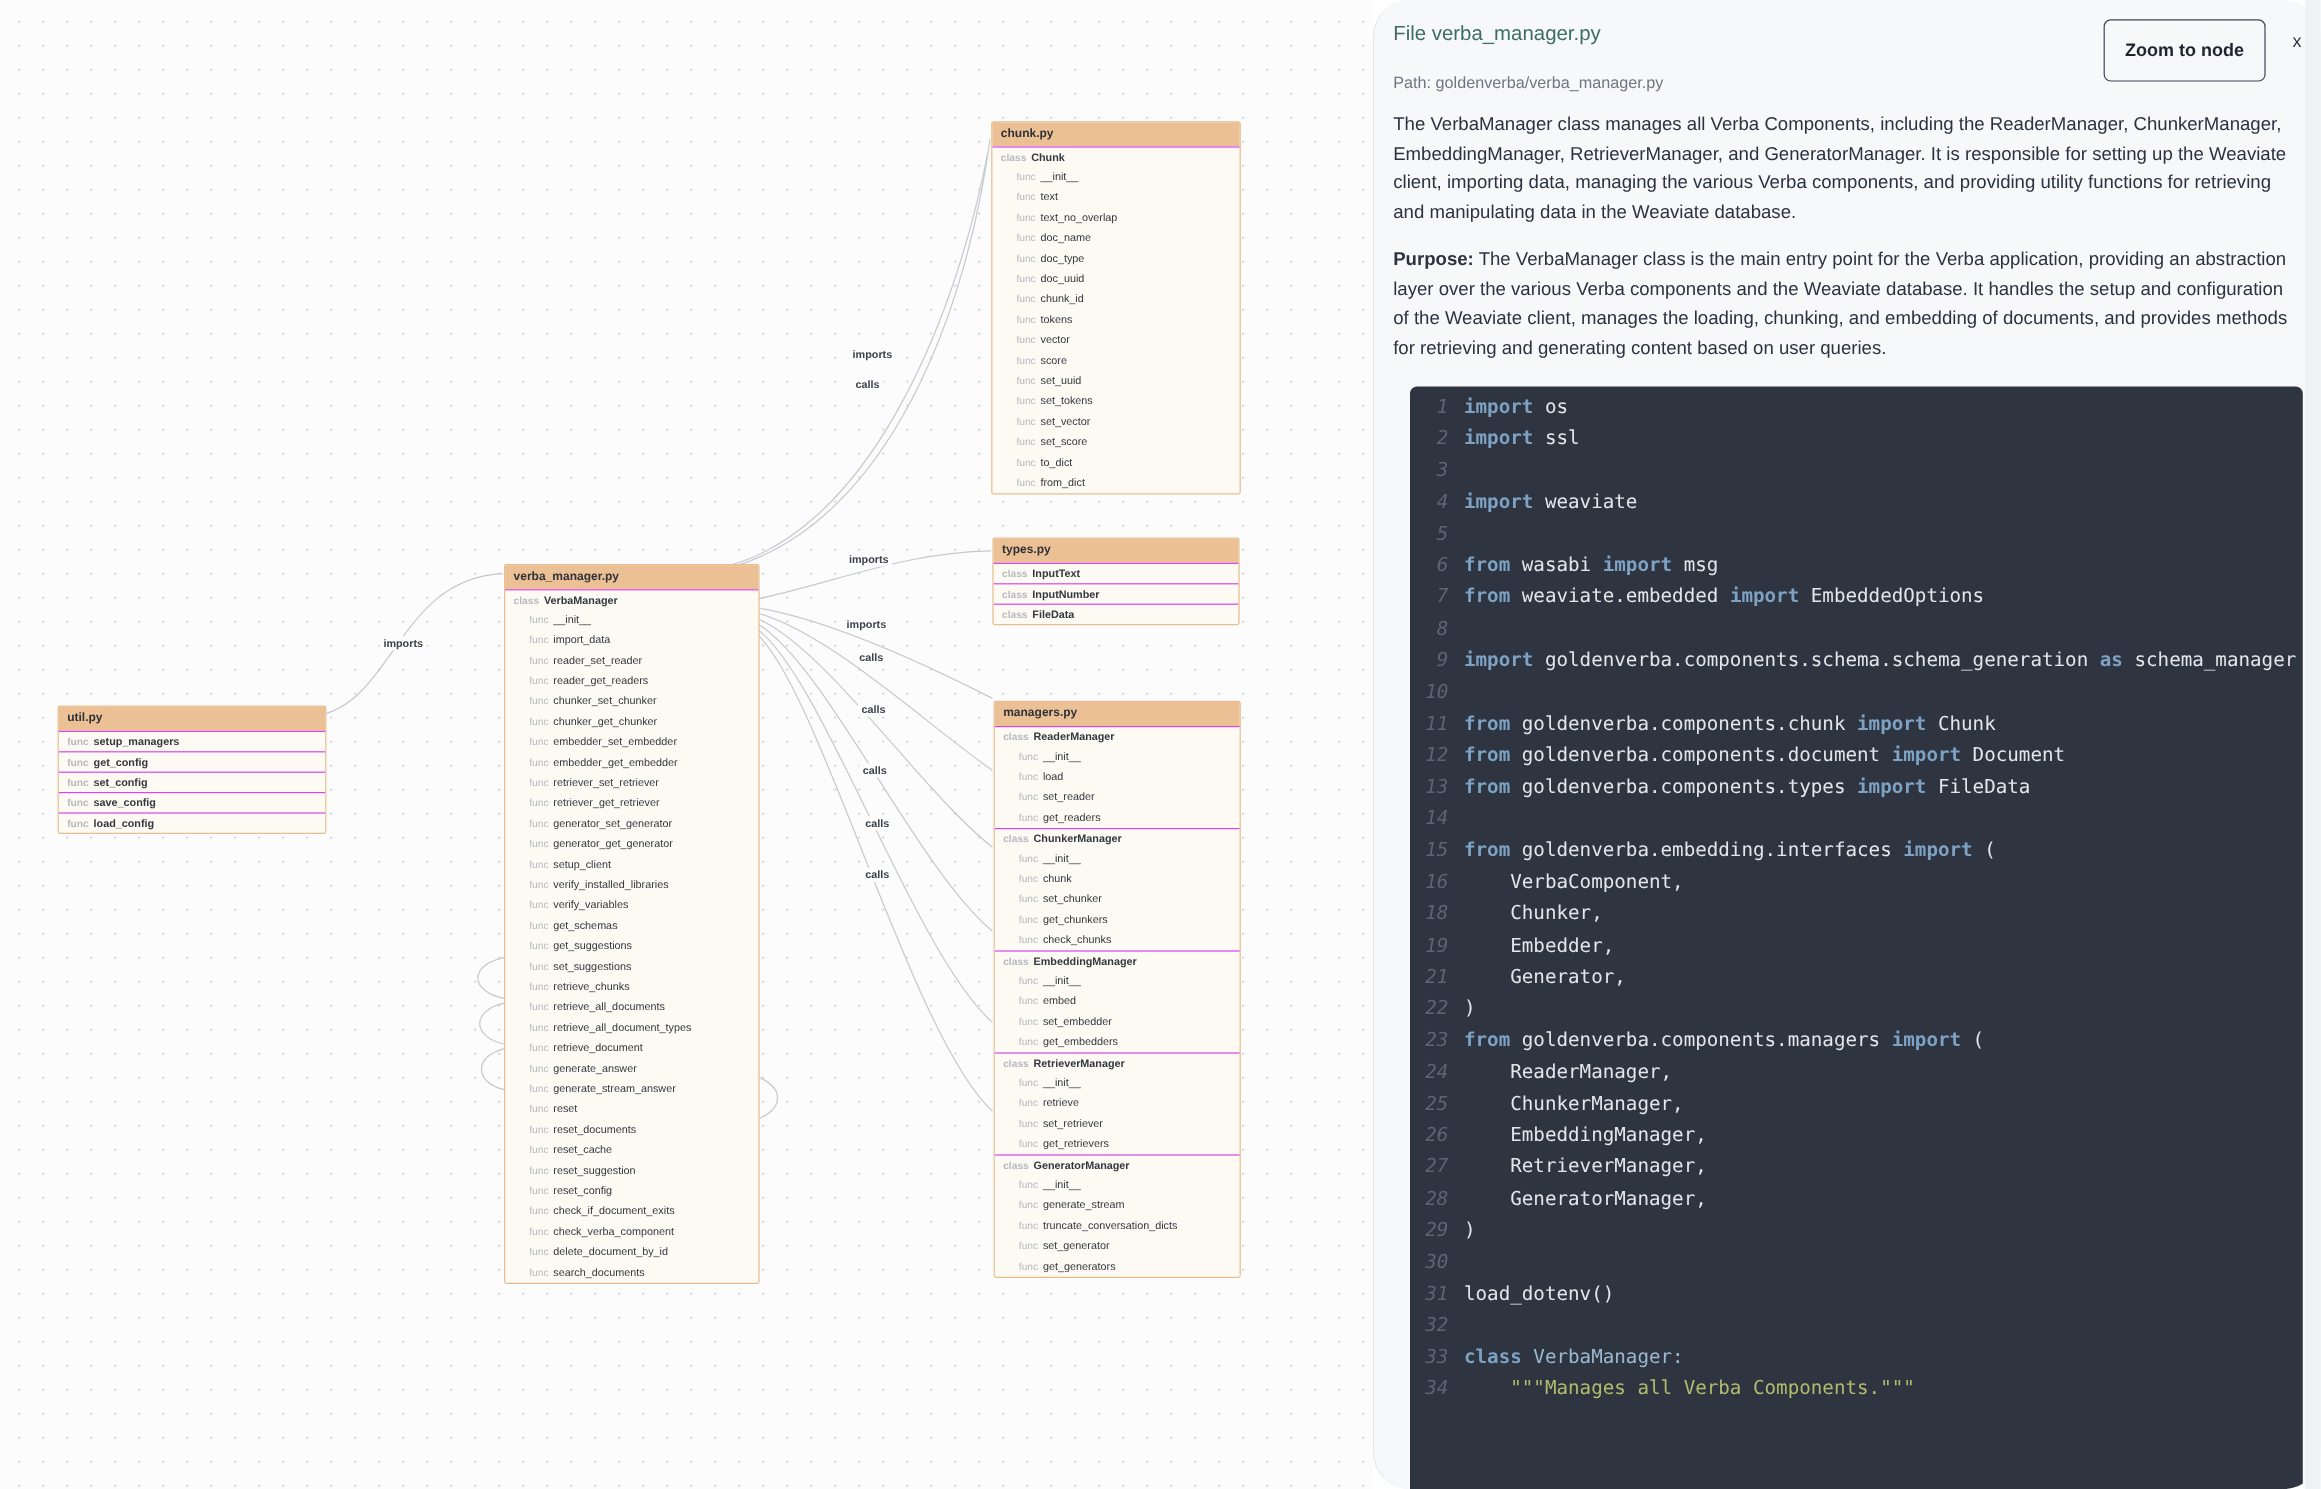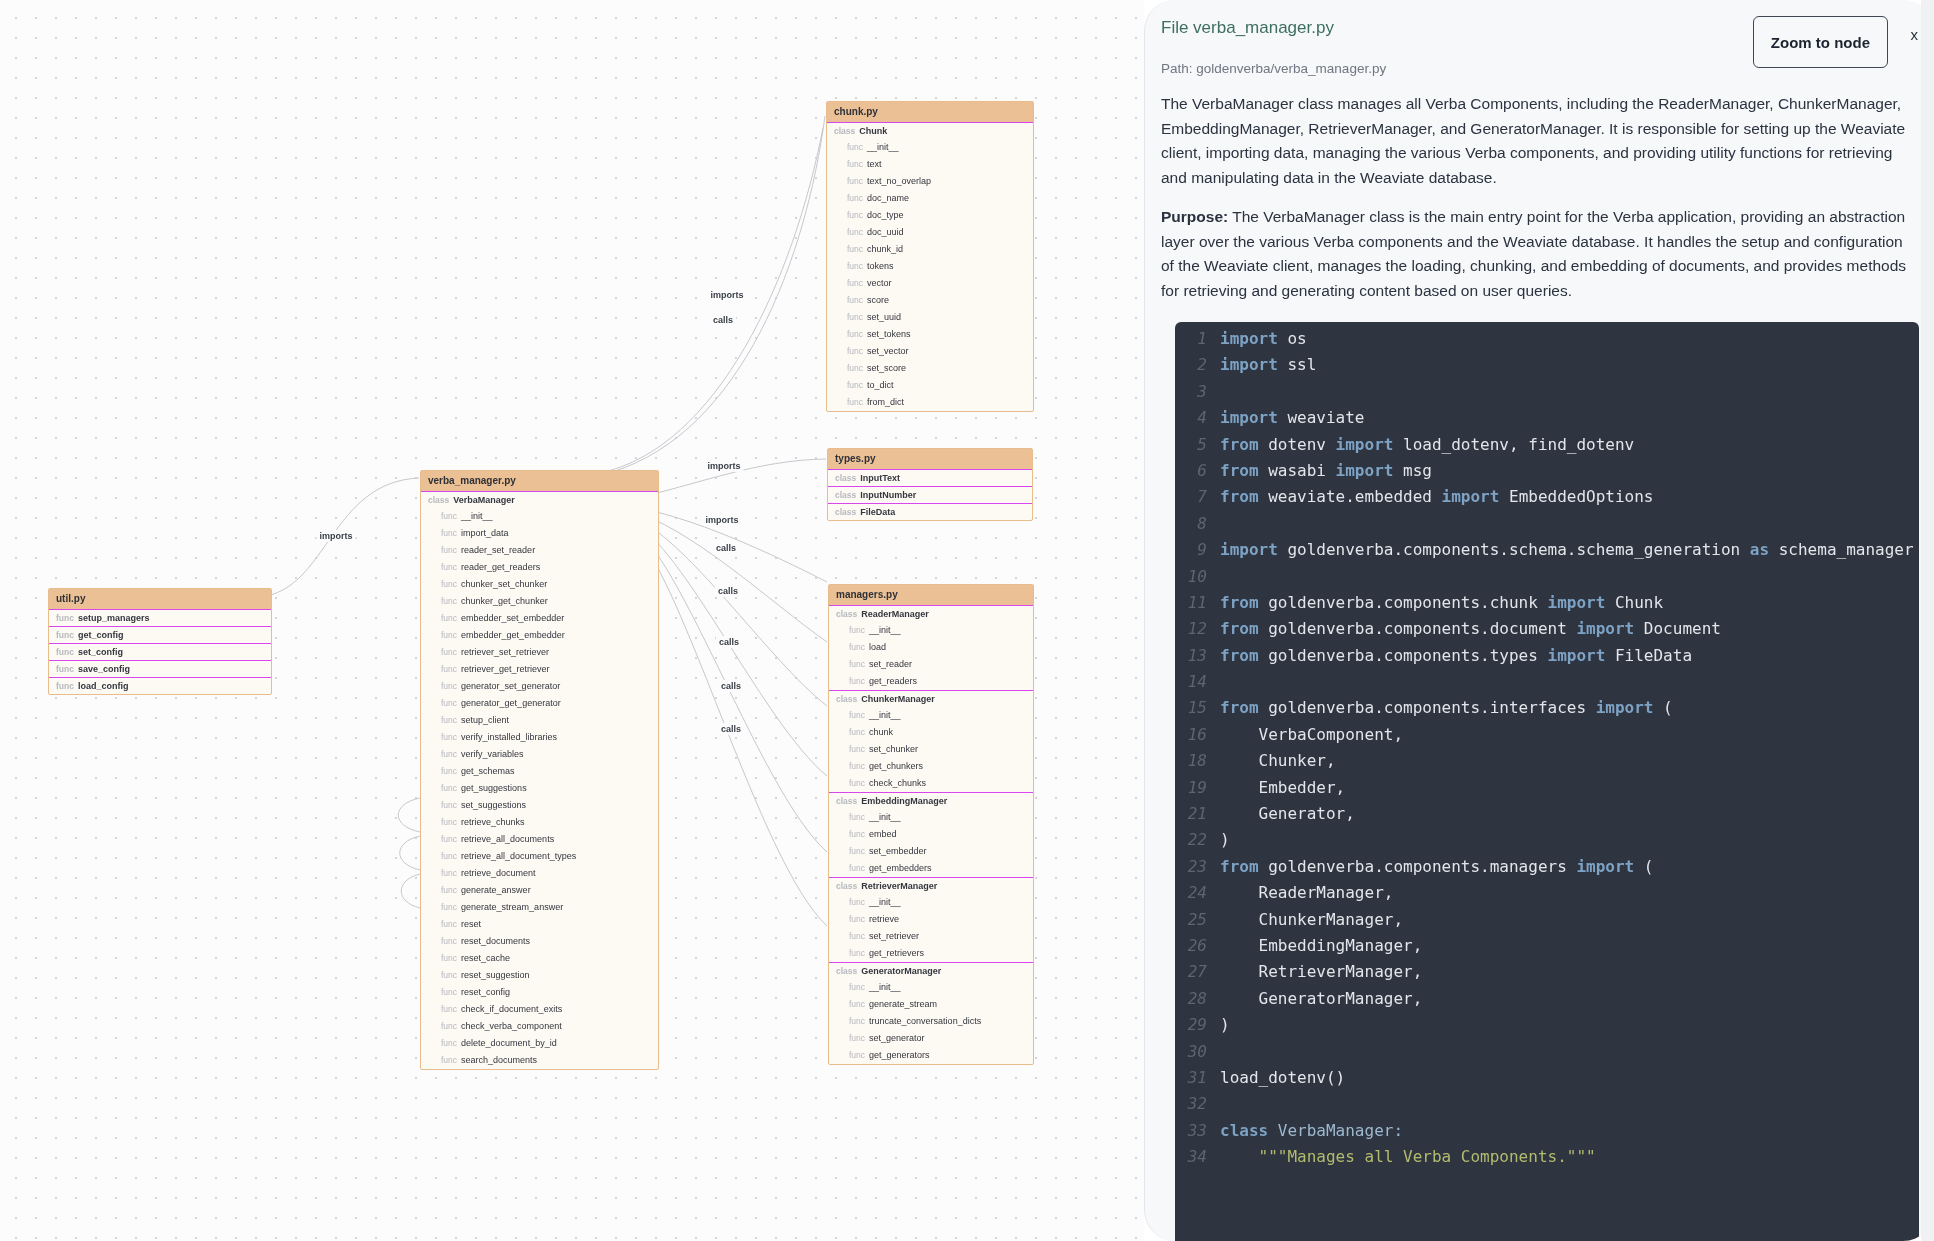--- a/index.html
+++ b/index.html
@@ -141,21 +141,21 @@
         <div class="mrow lvl1"><span class="kw">func</span><span class="nm">retrieve</span></div>
         <div class="mrow lvl1"><span class="kw">func</span><span class="nm">set_retriever</span></div>
         <div class="mrow lvl1"><span class="kw">func</span><span class="nm">get_retrievers</span></div>
         <div class="mrow lvl0 top"><span class="kw">class</span><span class="nm">GeneratorManager</span></div>
         <div class="mrow lvl1"><span class="kw">func</span><span class="nm">__init__</span></div>
         <div class="mrow lvl1"><span class="kw">func</span><span class="nm">generate_stream</span></div>
         <div class="mrow lvl1"><span class="kw">func</span><span class="nm">truncate_conversation_dicts</span></div>
         <div class="mrow lvl1"><span class="kw">func</span><span class="nm">set_generator</span></div>
         <div class="mrow lvl1"><span class="kw">func</span><span class="nm">get_generators</span></div>
       </div>
-      <div class="node" style="left: 420px; top: 470px; width: 239px;">
+      <div class="node" style="left: 420px; top: 470px; width: 213px;">
         <div class="node-header">verba_manager.py</div>
         <div class="mrow lvl0 top"><span class="kw">class</span><span class="nm">VerbaManager</span></div>
         <div class="mrow lvl1"><span class="kw">func</span><span class="nm">__init__</span></div>
         <div class="mrow lvl1"><span class="kw">func</span><span class="nm">import_data</span></div>
         <div class="mrow lvl1"><span class="kw">func</span><span class="nm">reader_set_reader</span></div>
         <div class="mrow lvl1"><span class="kw">func</span><span class="nm">reader_get_readers</span></div>
         <div class="mrow lvl1"><span class="kw">func</span><span class="nm">chunker_set_chunker</span></div>
         <div class="mrow lvl1"><span class="kw">func</span><span class="nm">chunker_get_chunker</span></div>
         <div class="mrow lvl1"><span class="kw">func</span><span class="nm">embedder_set_embedder</span></div>
         <div class="mrow lvl1"><span class="kw">func</span><span class="nm">embedder_get_embedder</span></div>
@@ -201,31 +201,31 @@
   <button class="zoom-btn">Zoom to node</button>
   <div class="close-x">x</div>
   <div class="file-path">Path: goldenverba/verba_manager.py</div>
   <div class="desc">The VerbaManager class manages all Verba Components, including the ReaderManager, ChunkerManager, EmbeddingManager, RetrieverManager, and GeneratorManager. It is responsible for setting up the Weaviate client, importing data, managing the various Verba components, and providing utility functions for retrieving and manipulating data in the Weaviate database.</div>
   <div class="purpose"><b>Purpose:</b><span> The VerbaManager class is the main entry point for the Verba application, providing an abstraction layer over the various Verba components and the Weaviate database. It handles the setup and configuration of the Weaviate client, manages the loading, chunking, and embedding of documents, and provides methods for retrieving and generating content based on user queries.</span></div>
   <div class="code" id="code-block">
       <div class="cline"><span class="lnum">1</span><span class="ctext"><span class="kw">import</span><span class="pl"> os</span></span></div>
       <div class="cline"><span class="lnum">2</span><span class="ctext"><span class="kw">import</span><span class="pl"> ssl</span></span></div>
       <div class="cline"><span class="lnum">3</span><span class="ctext"></span></div>
       <div class="cline"><span class="lnum">4</span><span class="ctext"><span class="kw">import</span><span class="pl"> weaviate</span></span></div>
-      <div class="cline"><span class="lnum">5</span><span class="ctext"><span class="kw">from</span><span class="pl"> dotenv </span><span class="kw">import</span><span class="pl"> load_dotenv, find_dotenv</span></span></div>
+      <div class="cline"><span class="lnum">5</span></div>
       <div class="cline"><span class="lnum">6</span><span class="ctext"><span class="kw">from</span><span class="pl"> wasabi </span><span class="kw">import</span><span class="pl"> msg</span></span></div>
       <div class="cline"><span class="lnum">7</span><span class="ctext"><span class="kw">from</span><span class="pl"> weaviate.embedded </span><span class="kw">import</span><span class="pl"> EmbeddedOptions</span></span></div>
       <div class="cline"><span class="lnum">8</span><span class="ctext"></span></div>
       <div class="cline"><span class="lnum">9</span><span class="ctext"><span class="kw">import</span><span class="pl"> goldenverba.components.schema.schema_generation </span><span class="kw">as</span><span class="pl"> schema_manager</span></span></div>
       <div class="cline"><span class="lnum">10</span><span class="ctext"></span></div>
       <div class="cline"><span class="lnum">11</span><span class="ctext"><span class="kw">from</span><span class="pl"> goldenverba.components.chunk </span><span class="kw">import</span><span class="pl"> Chunk</span></span></div>
       <div class="cline"><span class="lnum">12</span><span class="ctext"><span class="kw">from</span><span class="pl"> goldenverba.components.document </span><span class="kw">import</span><span class="pl"> Document</span></span></div>
       <div class="cline"><span class="lnum">13</span><span class="ctext"><span class="kw">from</span><span class="pl"> goldenverba.components.types </span><span class="kw">import</span><span class="pl"> FileData</span></span></div>
       <div class="cline"><span class="lnum">14</span><span class="ctext"></span></div>
-      <div class="cline"><span class="lnum">15</span><span class="ctext"><span class="kw">from</span><span class="pl"> goldenverba.components.interfaces </span><span class="kw">import</span><span class="pl"> (</span></span></div>
+      <div class="cline"><span class="lnum">15</span><span class="ctext"><span class="kw">from</span><span class="pl"> goldenverba.embedding.interfaces </span><span class="kw">import</span><span class="pl"> (</span></span></div>
       <div class="cline"><span class="lnum">16</span><span class="ctext"><span class="pl">    VerbaComponent,</span></span></div>
       <div class="cline"><span class="lnum">18</span><span class="ctext"><span class="pl">    Chunker,</span></span></div>
       <div class="cline"><span class="lnum">19</span><span class="ctext"><span class="pl">    Embedder,</span></span></div>
       <div class="cline"><span class="lnum">21</span><span class="ctext"><span class="pl">    Generator,</span></span></div>
       <div class="cline"><span class="lnum">22</span><span class="ctext"><span class="pl">)</span></span></div>
       <div class="cline"><span class="lnum">23</span><span class="ctext"><span class="kw">from</span><span class="pl"> goldenverba.components.managers </span><span class="kw">import</span><span class="pl"> (</span></span></div>
       <div class="cline"><span class="lnum">24</span><span class="ctext"><span class="pl">    ReaderManager,</span></span></div>
       <div class="cline"><span class="lnum">25</span><span class="ctext"><span class="pl">    ChunkerManager,</span></span></div>
       <div class="cline"><span class="lnum">26</span><span class="ctext"><span class="pl">    EmbeddingManager,</span></span></div>
       <div class="cline"><span class="lnum">27</span><span class="ctext"><span class="pl">    RetrieverManager,</span></span></div>

